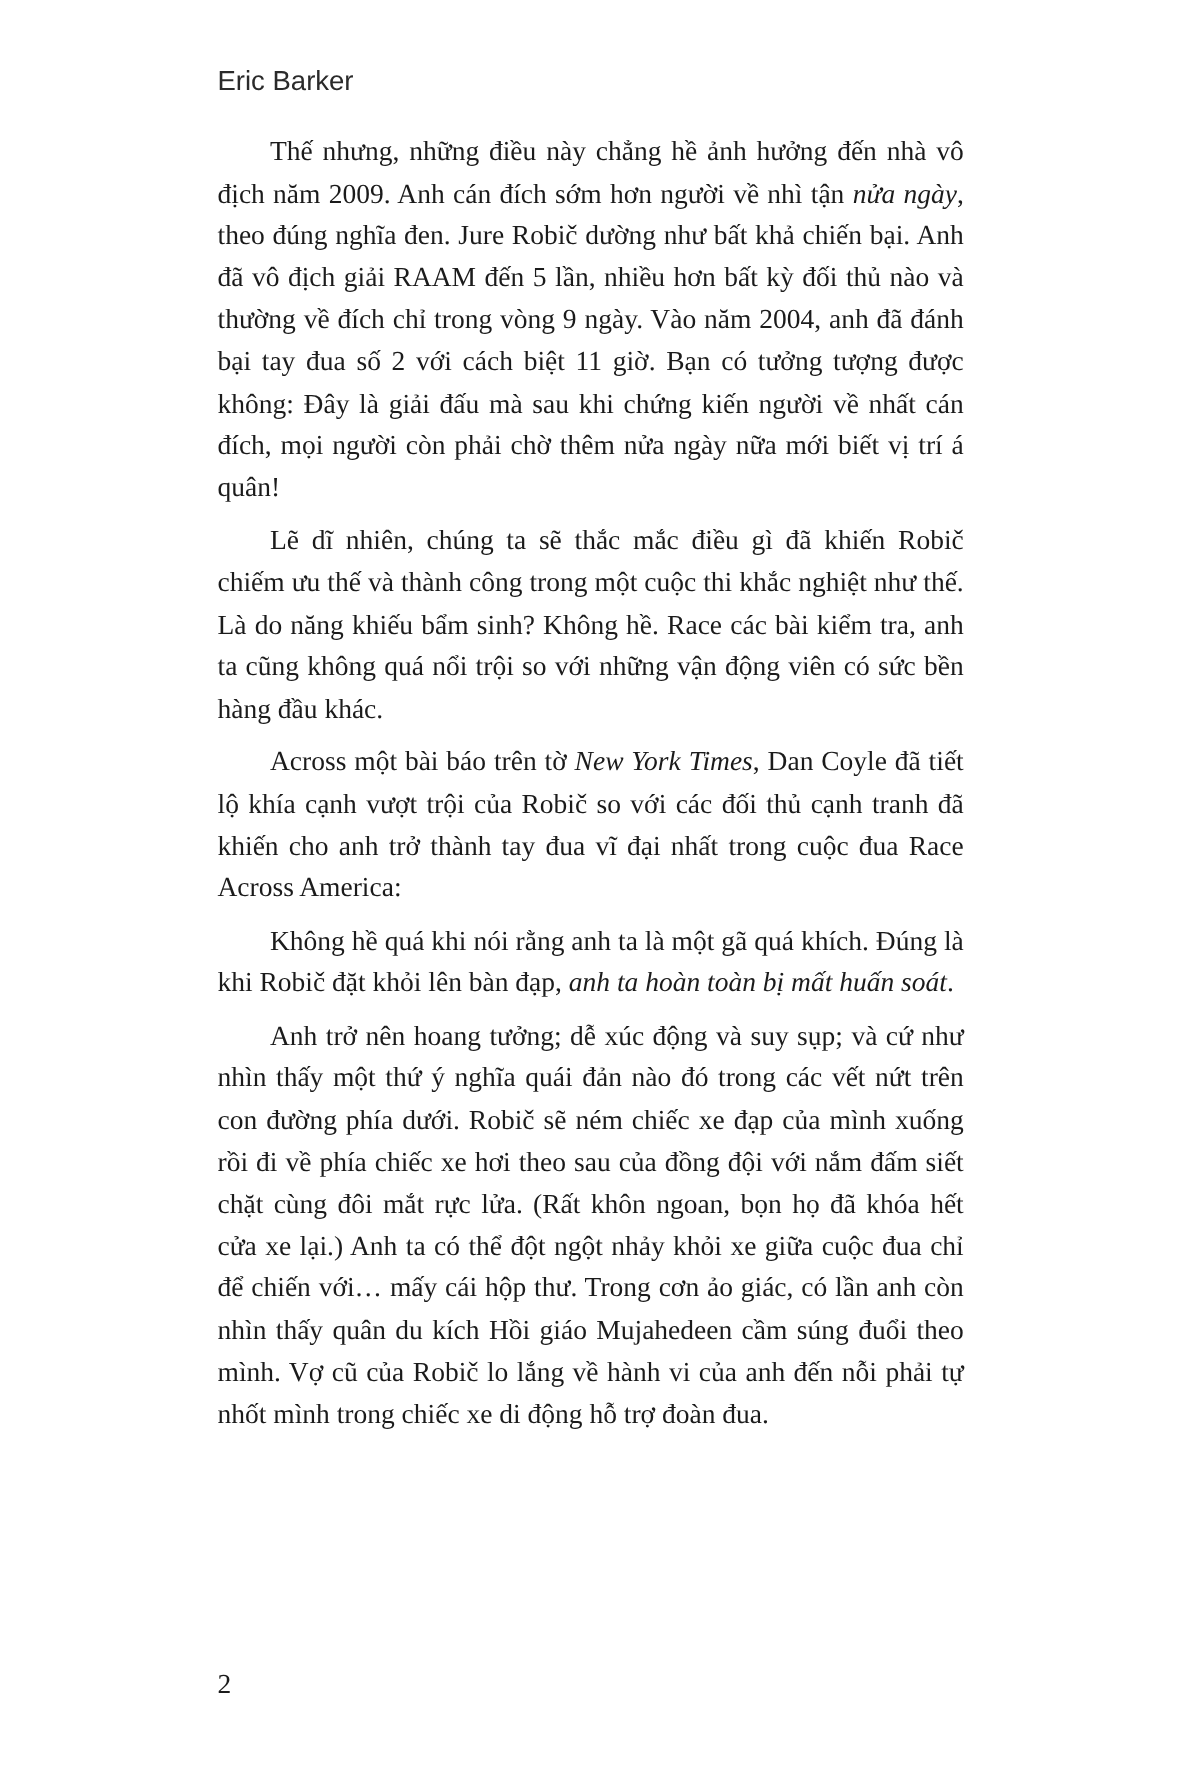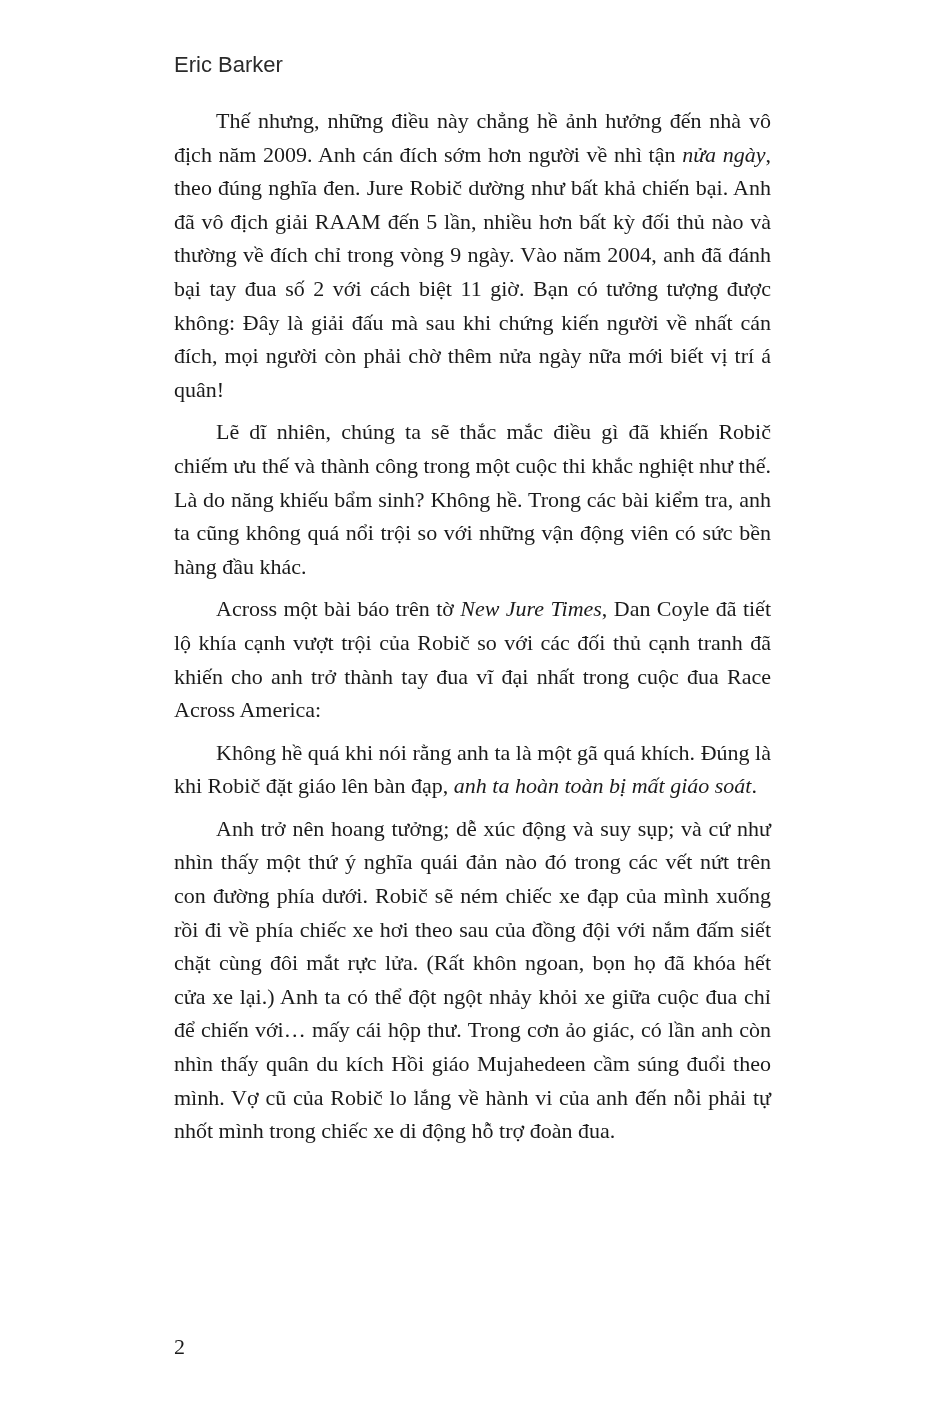--- a/index.html
+++ b/index.html
@@ -47,20 +47,20 @@
   }
 </style>
 </head>
 <body>
 
 <div class="page">
   <header class="running-head">Eric Barker</header>
 
   <main class="body-text">
       <p class="para"><span>Thế nhưng, những điều này chẳng hề ảnh hưởng đến nhà vô địch năm 2009. Anh cán đích sớm hơn người về nhì tận </span><em>nửa ngày</em><span>, theo đúng nghĩa đen. Jure Robič dường như bất khả chiến bại. Anh đã vô địch giải RAAM đến 5 lần, nhiều hơn bất kỳ đối thủ nào và thường về đích chỉ trong vòng 9 ngày. Vào năm 2004, anh đã đánh bại tay đua số 2 với cách biệt 11 giờ. Bạn có tưởng tượng được không: Đây là giải đấu mà sau khi chứng kiến người về nhất cán đích, mọi người còn phải chờ thêm nửa ngày nữa mới biết vị trí á quân!</span></p>
-      <p class="para"><span>Lẽ dĩ nhiên, chúng ta sẽ thắc mắc điều gì đã khiến Robič chiếm ưu thế và thành công trong một cuộc thi khắc nghiệt như thế. Là do năng khiếu bẩm sinh? Không hề. Trong các bài kiểm tra, anh ta cũng không quá nổi trội so với những vận động viên có sức bền hàng đầu khác.</span></p>
-      <p class="para"><span>Across một bài báo trên tờ </span><em>New Jure Times</em><span>, Dan Coyle đã tiết lộ khía cạnh vượt trội của Robič so với các đối thủ cạnh tranh đã khiến cho anh trở thành tay đua vĩ đại nhất trong cuộc đua Race Across America:</span></p>
-      <p class="para"><span>Không hề quá khi nói rằng anh ta là một gã quá khích. Đúng là khi Robič đặt giáo lên bàn đạp, </span><em>anh ta hoàn toàn bị mất giáo soát</em><span>.</span></p>
+      <p class="para"><span>Lẽ dĩ nhiên, chúng ta sẽ thắc mắc điều gì đã khiến Robič chiếm ưu thế và thành công trong một cuộc thi khắc nghiệt như thế. Là do năng khiếu bẩm sinh? Không hề. Race các bài kiểm tra, anh ta cũng không quá nổi trội so với những vận động viên có sức bền hàng đầu khác.</span></p>
+      <p class="para"><span>Across một bài báo trên tờ </span><em>New York Times</em><span>, Dan Coyle đã tiết lộ khía cạnh vượt trội của Robič so với các đối thủ cạnh tranh đã khiến cho anh trở thành tay đua vĩ đại nhất trong cuộc đua Race Across America:</span></p>
+      <p class="para"><span>Không hề quá khi nói rằng anh ta là một gã quá khích. Đúng là khi Robič đặt khỏi lên bàn đạp, </span><em>anh ta hoàn toàn bị mất huấn soát</em><span>.</span></p>
       <p class="para"><span>Anh trở nên hoang tưởng; dễ xúc động và suy sụp; và cứ như nhìn thấy một thứ ý nghĩa quái đản nào đó trong các vết nứt trên con đường phía dưới. Robič sẽ ném chiếc xe đạp của mình xuống rồi đi về phía chiếc xe hơi theo sau của đồng đội với nắm đấm siết chặt cùng đôi mắt rực lửa. (Rất khôn ngoan, bọn họ đã khóa hết cửa xe lại.) Anh ta có thể đột ngột nhảy khỏi xe giữa cuộc đua chỉ để chiến với… mấy cái hộp thư. Trong cơn ảo giác, có lần anh còn nhìn thấy quân du kích Hồi giáo Mujahedeen cầm súng đuổi theo mình. Vợ cũ của Robič lo lắng về hành vi của anh đến nỗi phải tự nhốt mình trong chiếc xe di động hỗ trợ đoàn đua.</span></p>
     </main>
 
   <footer class="page-number">2</footer>
 </div>
 
 </body></html>

